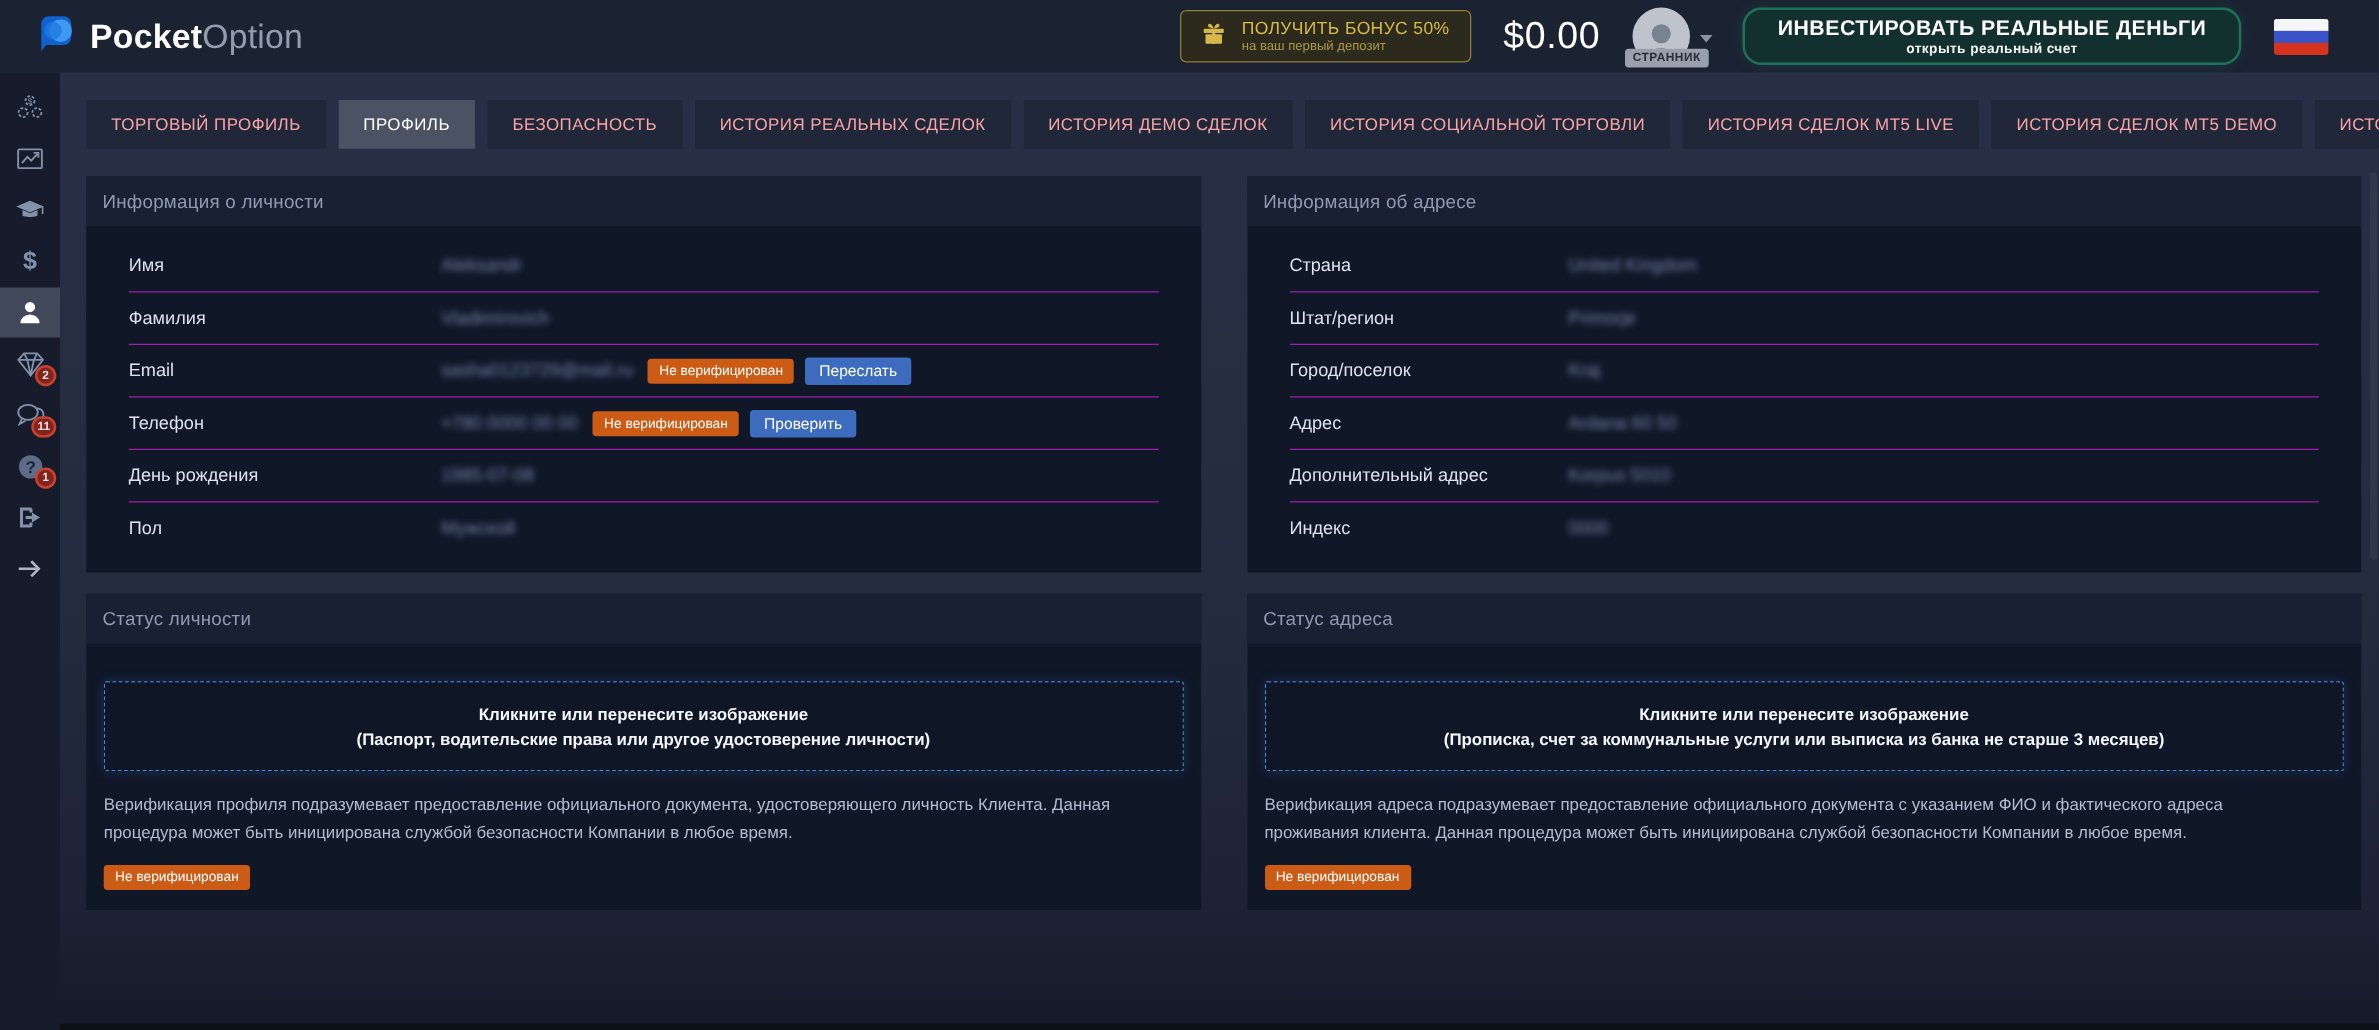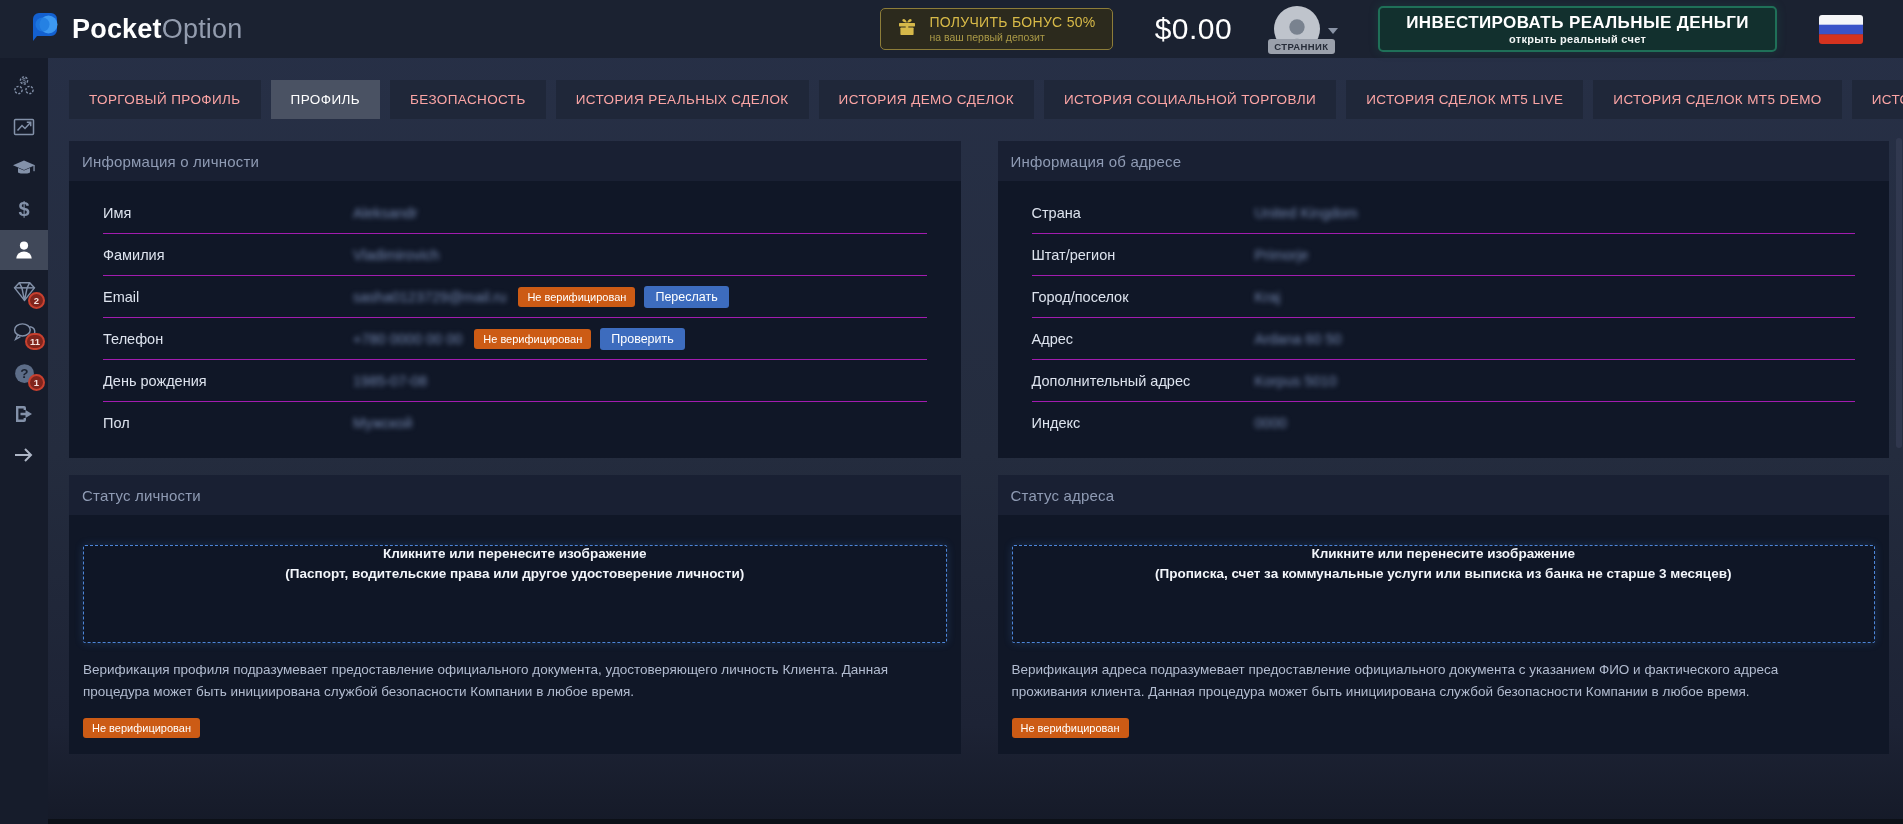--- a/index.html
+++ b/index.html
@@ -8,39 +8,39 @@
   .app { width:1903px; height:824px; position:relative; display:flex; flex-direction:column;
          background:linear-gradient(180deg,#273047 0%,#242c3e 55%,#1d2335 88%,#151a28 100%); }
 
   
   .header { height:58px; flex:0 0 58px; background:#1b2231; display:flex; align-items:center;
             padding:0 40px 0 28px; position:relative; z-index:5; }
   .logo { display:flex; align-items:center; gap:10px; }
   .logo-text { font-size:27px; letter-spacing:.2px; }
   .logo-text b { color:#ffffff; font-weight:700; }
   .logo-text span { color:#939cae; font-weight:400; }
-  .hdr-right { margin-left:auto; display:flex; align-items:center; gap:42px; }
+  .hdr-right { margin-left:auto; display:flex; align-items:center; gap:26px; }
 
   .bonus-btn { display:flex; align-items:center; gap:12px; border:1px solid #8d7d39; background:#2c2a1d;
                border-radius:5px; padding:5px 16px; height:42px; cursor:pointer; }
   .bonus-txt { display:flex; flex-direction:column; line-height:1.25; }
   .bonus-title { color:#d8ba48; font-size:14px; letter-spacing:.3px; }
   .bonus-sub { color:#ab9a47; font-size:10.5px; }
 
   .balance { color:#ffffff; font-size:30px; font-weight:400; letter-spacing:.5px; }
 
   .avatar-wrap { position:relative; width:62px; height:50px; display:flex; align-items:center; }
   .avatar { width:46px; height:46px; border-radius:50%; background:#bfc4cc; overflow:hidden;
             display:flex; align-items:flex-end; justify-content:center; }
   .rank-badge { position:absolute; left:-6px; bottom:0px; background:#9aa0ab; color:#262c38;
                 font-size:9.5px; font-weight:700; letter-spacing:.4px; padding:2px 6px; border-radius:3px; }
   .avatar-caret { position:absolute; right:-2px; top:24px; width:0; height:0;
                   border-left:5px solid transparent; border-right:5px solid transparent; border-top:6px solid #8a94a6; }
 
-  .invest-btn { border:2px solid #1f7058; background:#12302e; border-radius:5px; height:46px;
+  .invest-btn { border:2px solid #1f7058; background:#12302e; border-radius:15px; height:46px;
                 padding:4px 26px; display:flex; flex-direction:column; align-items:center; justify-content:center;
                 cursor:pointer; box-shadow:0 0 10px rgba(30,120,90,.25); }
   .invest-title { color:#ffffff; font-size:17px; font-weight:700; letter-spacing:.4px; line-height:1.15; }
   .invest-sub { color:#f2f5f5; font-size:11px; font-weight:700; letter-spacing:.3px; }
 
   .flag { width:44px; height:29px; border-radius:3px; overflow:hidden; display:block; cursor:pointer; }
 
   
   .body { flex:1; display:flex; min-height:0; }
 
@@ -77,22 +77,22 @@
   .addr .row-label { width:223px; flex:0 0 223px; }
   .row-value { color:#7386ad; font-size:14.5px; filter:blur(2.6px); user-select:none; }
   .row-extras { display:flex; align-items:center; gap:9px; margin-left:12px; }
 
   .badge-orange { background:#cc5b15; color:#ffffff; font-size:11px; padding:4px 9px; border-radius:3px;
                   white-space:nowrap; display:inline-block; }
   .btn-blue { background:#3d6cbe; color:#ffffff; font-size:12.5px; padding:4px 11px; border-radius:3px;
               border:none; cursor:pointer; font-family:"Liberation Sans",sans-serif; white-space:nowrap; }
 
   .status-body { padding:30px 14px 16px 14px; }
-  .dropzone { border:1px dashed #4d86d9; border-radius:2px; height:98px; display:flex; flex-direction:column;
-              align-items:center; gap:5px; cursor:pointer;
+  .dropzone { border:1px dashed #4d86d9; border-radius:2px; height:72px; display:flex; flex-direction:column;
+              align-items:center; justify-content:center; gap:5px; cursor:pointer;
               box-shadow:0 0 9px rgba(70,130,220,.22); background:rgba(10,18,36,.25); }
   .dz-line1 { color:#f2f5fa; font-size:13.5px; font-weight:700; }
   .dz-line2 { color:#f2f5fa; font-size:13.5px; font-weight:700; }
   .status-desc { margin-top:16px; color:#b2bcd0; font-size:13.5px; line-height:22px; max-width:96%; }
   .status-badge-wrap { margin-top:15px; }
 
   
   .scrollbar { position:absolute; right:1px; top:80px; width:6px; height:310px; background:#3a425a;
                border-radius:3px; opacity:.55; }
 

